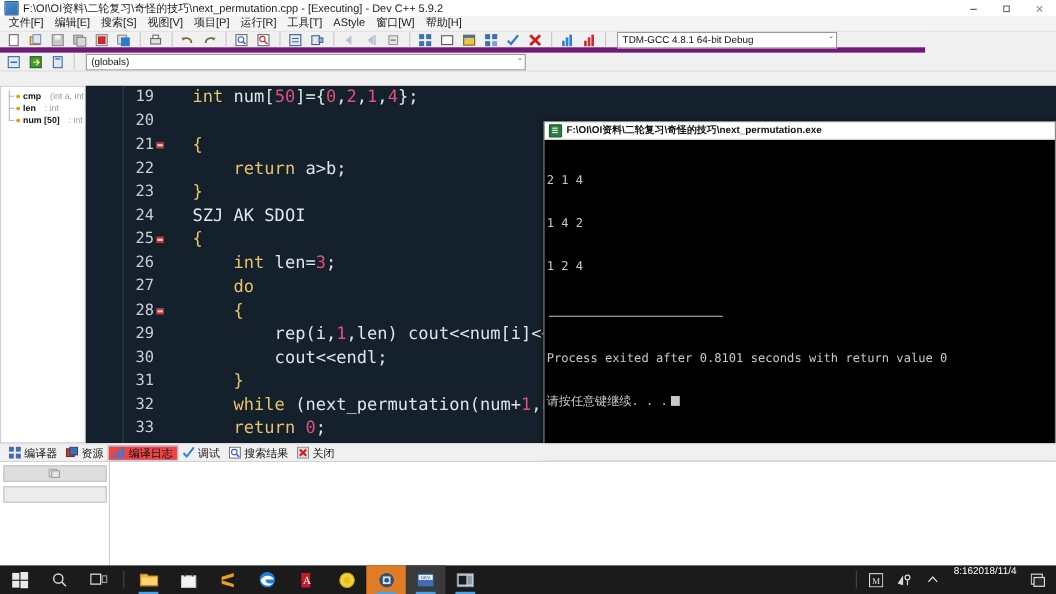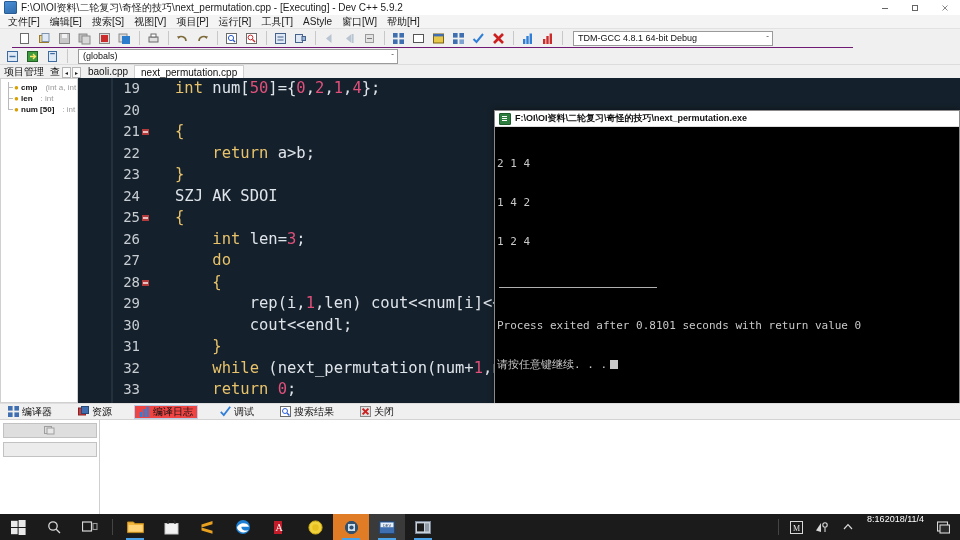--- a/index.html
+++ b/index.html
@@ -40,22 +40,22 @@
     background:#f4f4f4;border-bottom:1px solid #e2e2e2;
     display:flex;align-items:center;padding-left:3px;box-sizing:border-box;
   }
   .menu-item{
     font-size:10px;color:#202020;padding:0 5px;height:13px;line-height:13px;
     white-space:nowrap;
   }
 
   
   .toolbar1{
-    position:absolute;left:12px;top:29px;width:841px;height:19px;
-    background:#f0f0f0;border-bottom:1px solid #701a75;
+    position:absolute;left:0;top:29px;width:841px;height:19px;
+    background:#f0f0f0;border-bottom:5px solid #701a75;
     display:flex;align-items:center;padding-left:3px;box-sizing:border-box;
   }
   .tbtn{
     width:17px;height:17px;margin-right:1px;flex:none;
     display:flex;align-items:center;justify-content:center;
     border:1px solid transparent;border-radius:2px;
   }
   .tsep{width:1px;height:14px;background:#c8c8c8;margin:0 4px;flex:none;}
   .glyph{width:13px;height:13px;display:block;}
   .combo{
@@ -65,21 +65,21 @@
   }
   .combo .caret{margin-left:auto;margin-right:3px;color:#333;font-size:8px;}
   .combo-compiler{width:200px;margin-left:6px;}
 
   
   .toolbar2{
     position:absolute;left:0;top:48px;width:960px;height:17px;
     background:#f0f0f0;border-bottom:1px solid #dcdcdc;
     display:flex;align-items:center;padding-left:3px;box-sizing:border-box;
   }
-  .combo-globals{width:320px;margin-left:6px;}
+  .combo-globals{width:400px;margin-left:6px;}
 
   
   .tabrow{
     position:absolute;left:0;top:65px;width:960px;height:13px;
     background:#f0f0f0;display:flex;align-items:flex-end;
   }
   .panel-title{
     font-size:10px;color:#111;padding:0 2px 0 4px;height:13px;line-height:13px;
     white-space:nowrap;
   }
@@ -178,21 +178,20 @@
   .hr-line{
     width:158px;height:1px;background:#b0b0b0;margin:13px 0 5px 2px;
   }
   .caret-blk{display:inline-block;width:8px;height:9px;background:#c9c9c9;vertical-align:-1px;margin-left:3px;}
 
   
   .bottomtabs{
     position:absolute;left:0;top:403px;width:960px;height:16px;
     background:#f0f0f0;display:flex;align-items:center;padding-left:4px;box-sizing:border-box;
     border-top:1px solid #dedede;
-    gap:18px;
   }
   .btab{display:flex;align-items:center;height:14px;padding:0 4px;font-size:10px;color:#111;white-space:nowrap;}
   .btab .bico{width:11px;height:11px;margin-right:3px;flex:none;}
   .btab.sel{background:#ef4444;border:1px solid #b7cde8;box-sizing:border-box;}
 
   .logarea{
     position:absolute;left:0;top:419px;width:960px;height:95px;
     background:#ffffff;border-top:1px solid #d3d3d3;box-sizing:border-box;
   }
   .logleft{
@@ -457,28 +456,20 @@
           <rect x="4.2" y="3" width="4.6" height="1.2" fill="#3d6ba0"></rect>
         </svg>
     </div>
     <div class="tsep"></div>
     <div class="combo combo-globals">
       <span>(globals)</span>
       <span class="caret">ˇ</span>
     </div>
   </div>
 
-  <div class="tabrow">
-    <div class="panel-title">项目管理</div>
-    <div class="panel-title">查</div>
-    <div class="arrow-btn">◂</div>
-    <div class="arrow-btn">▸</div>
-    <div class="ftab">baoli.cpp</div>
-    <div class="ftab active">next_permutation.cpp</div>
-  </div>
 
   <div class="treepanel">
     <div class="tnode">
       <div class="tline"></div>
       <div class="tdot">●</div>
       <div class="tname">cmp</div>
       <div class="ttype">(int a, int</div>
     </div>
     <div class="tnode">
       <div class="tline"></div>

